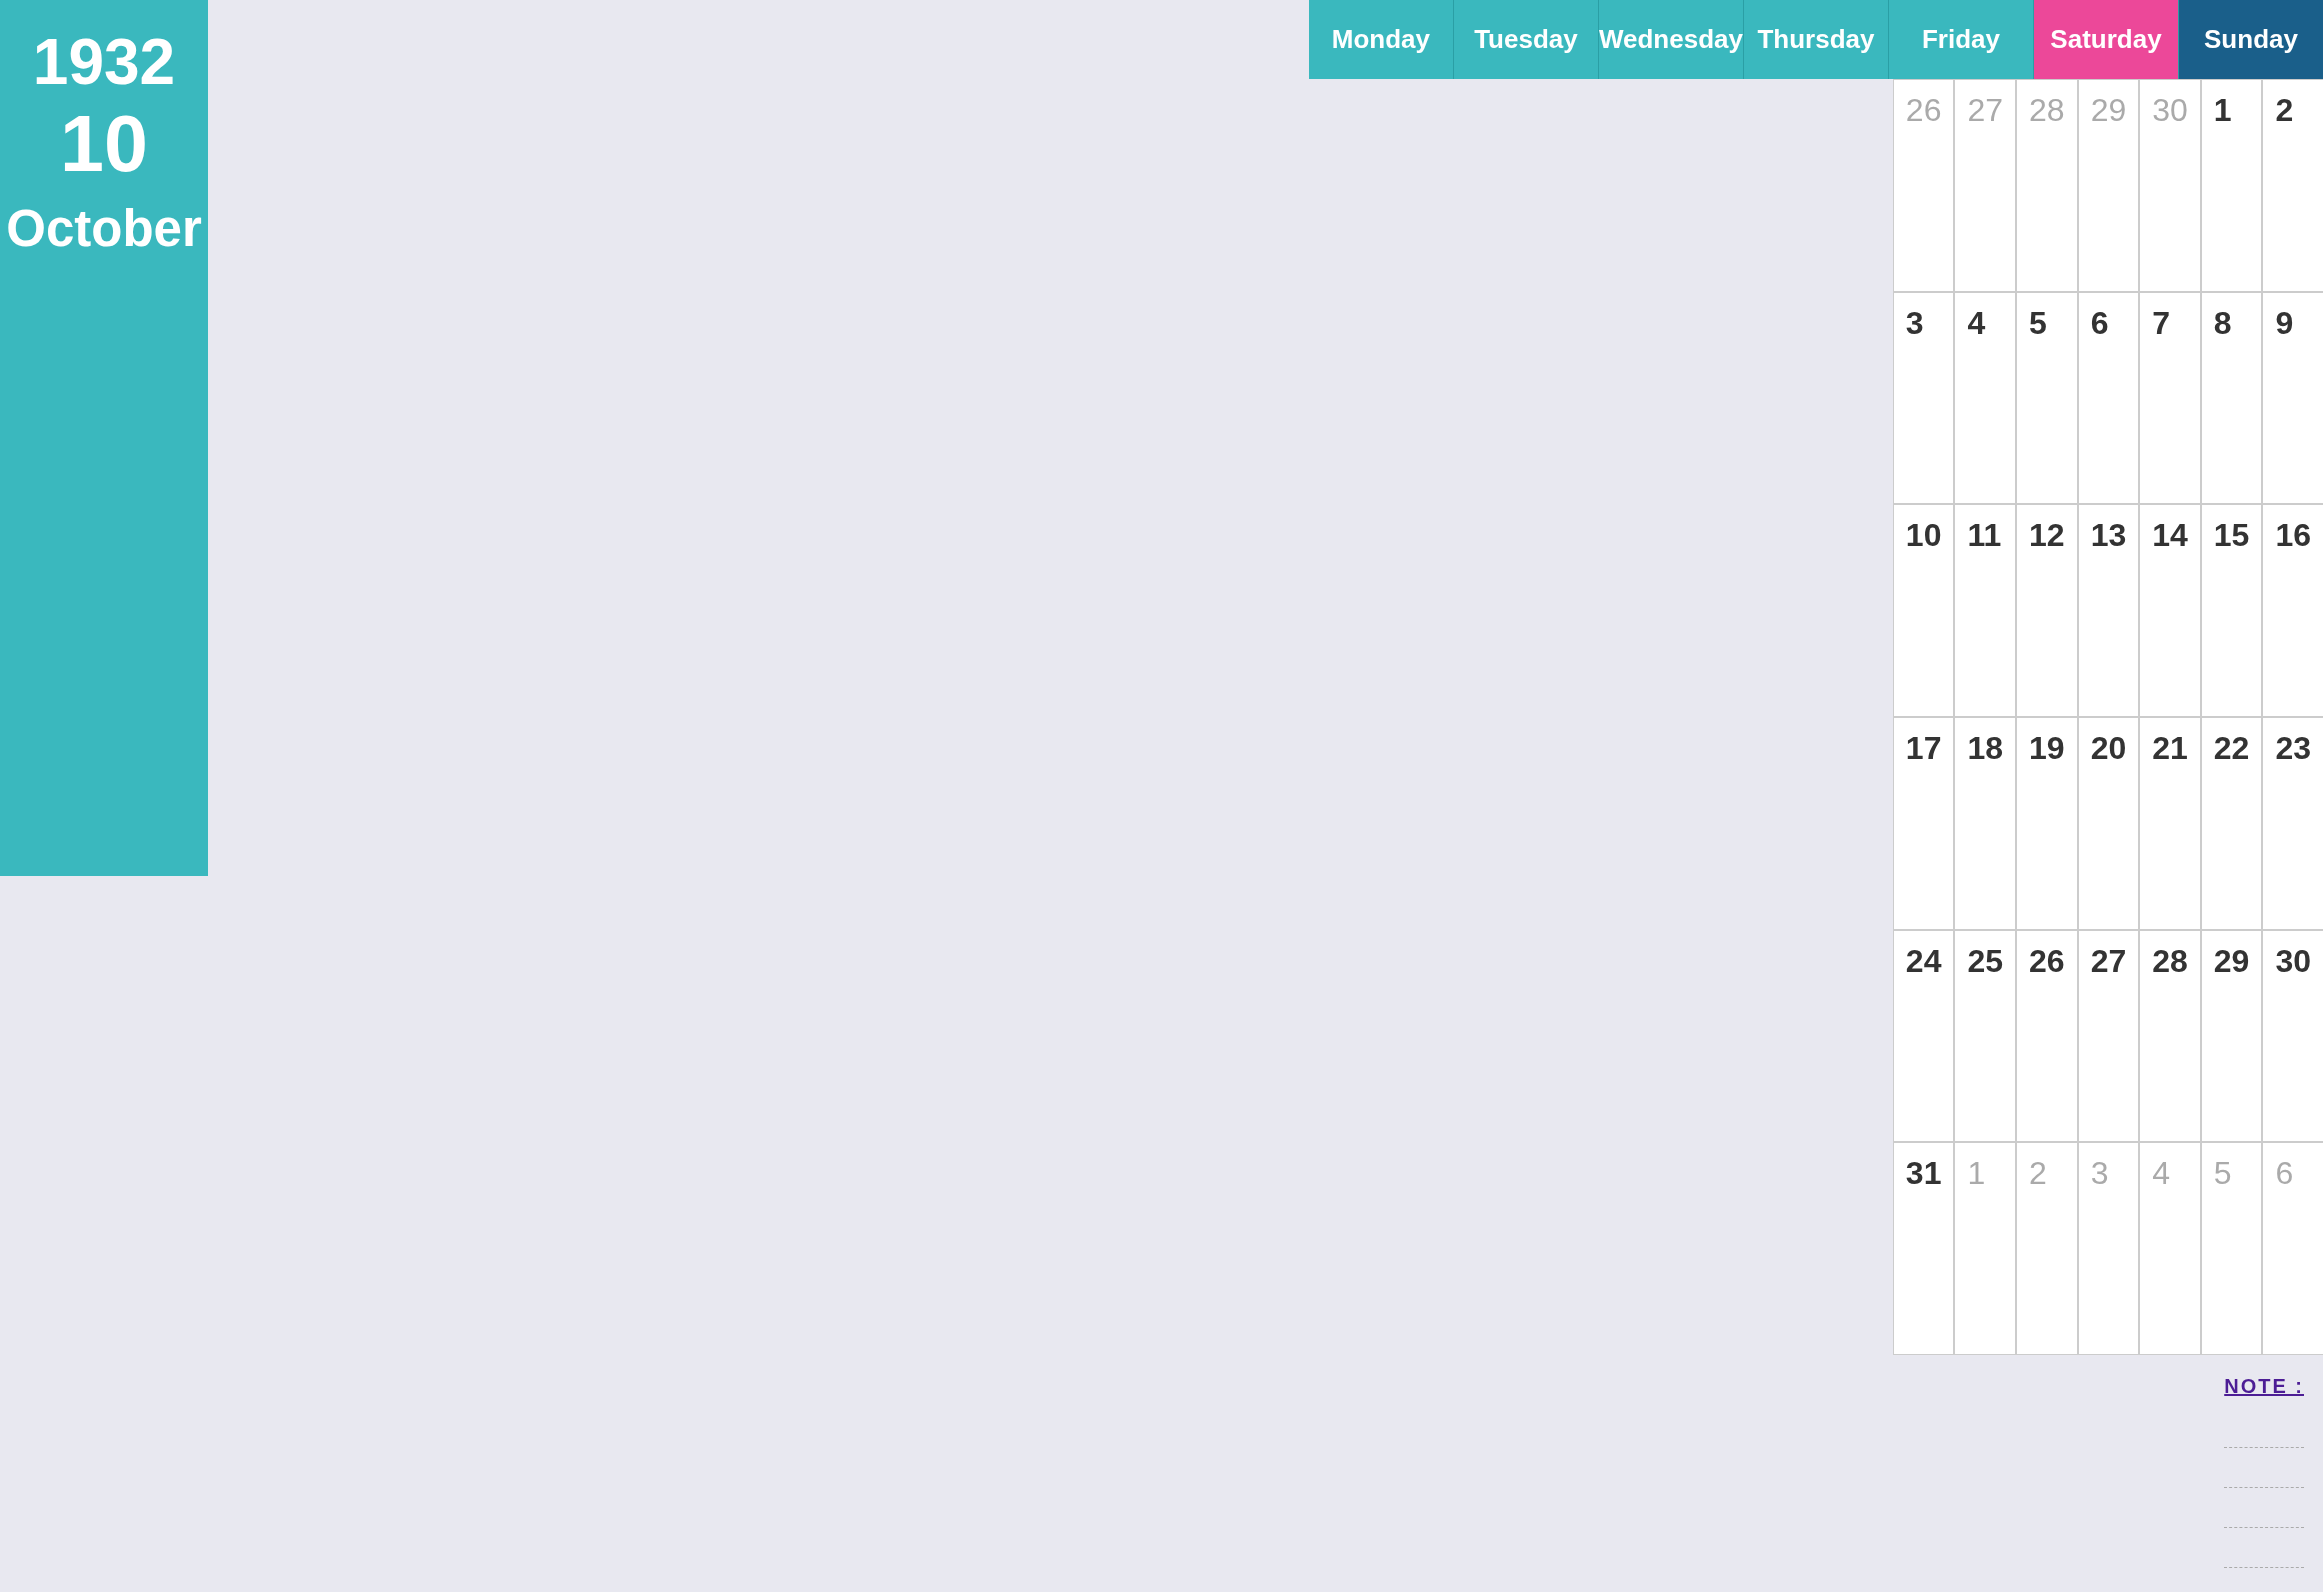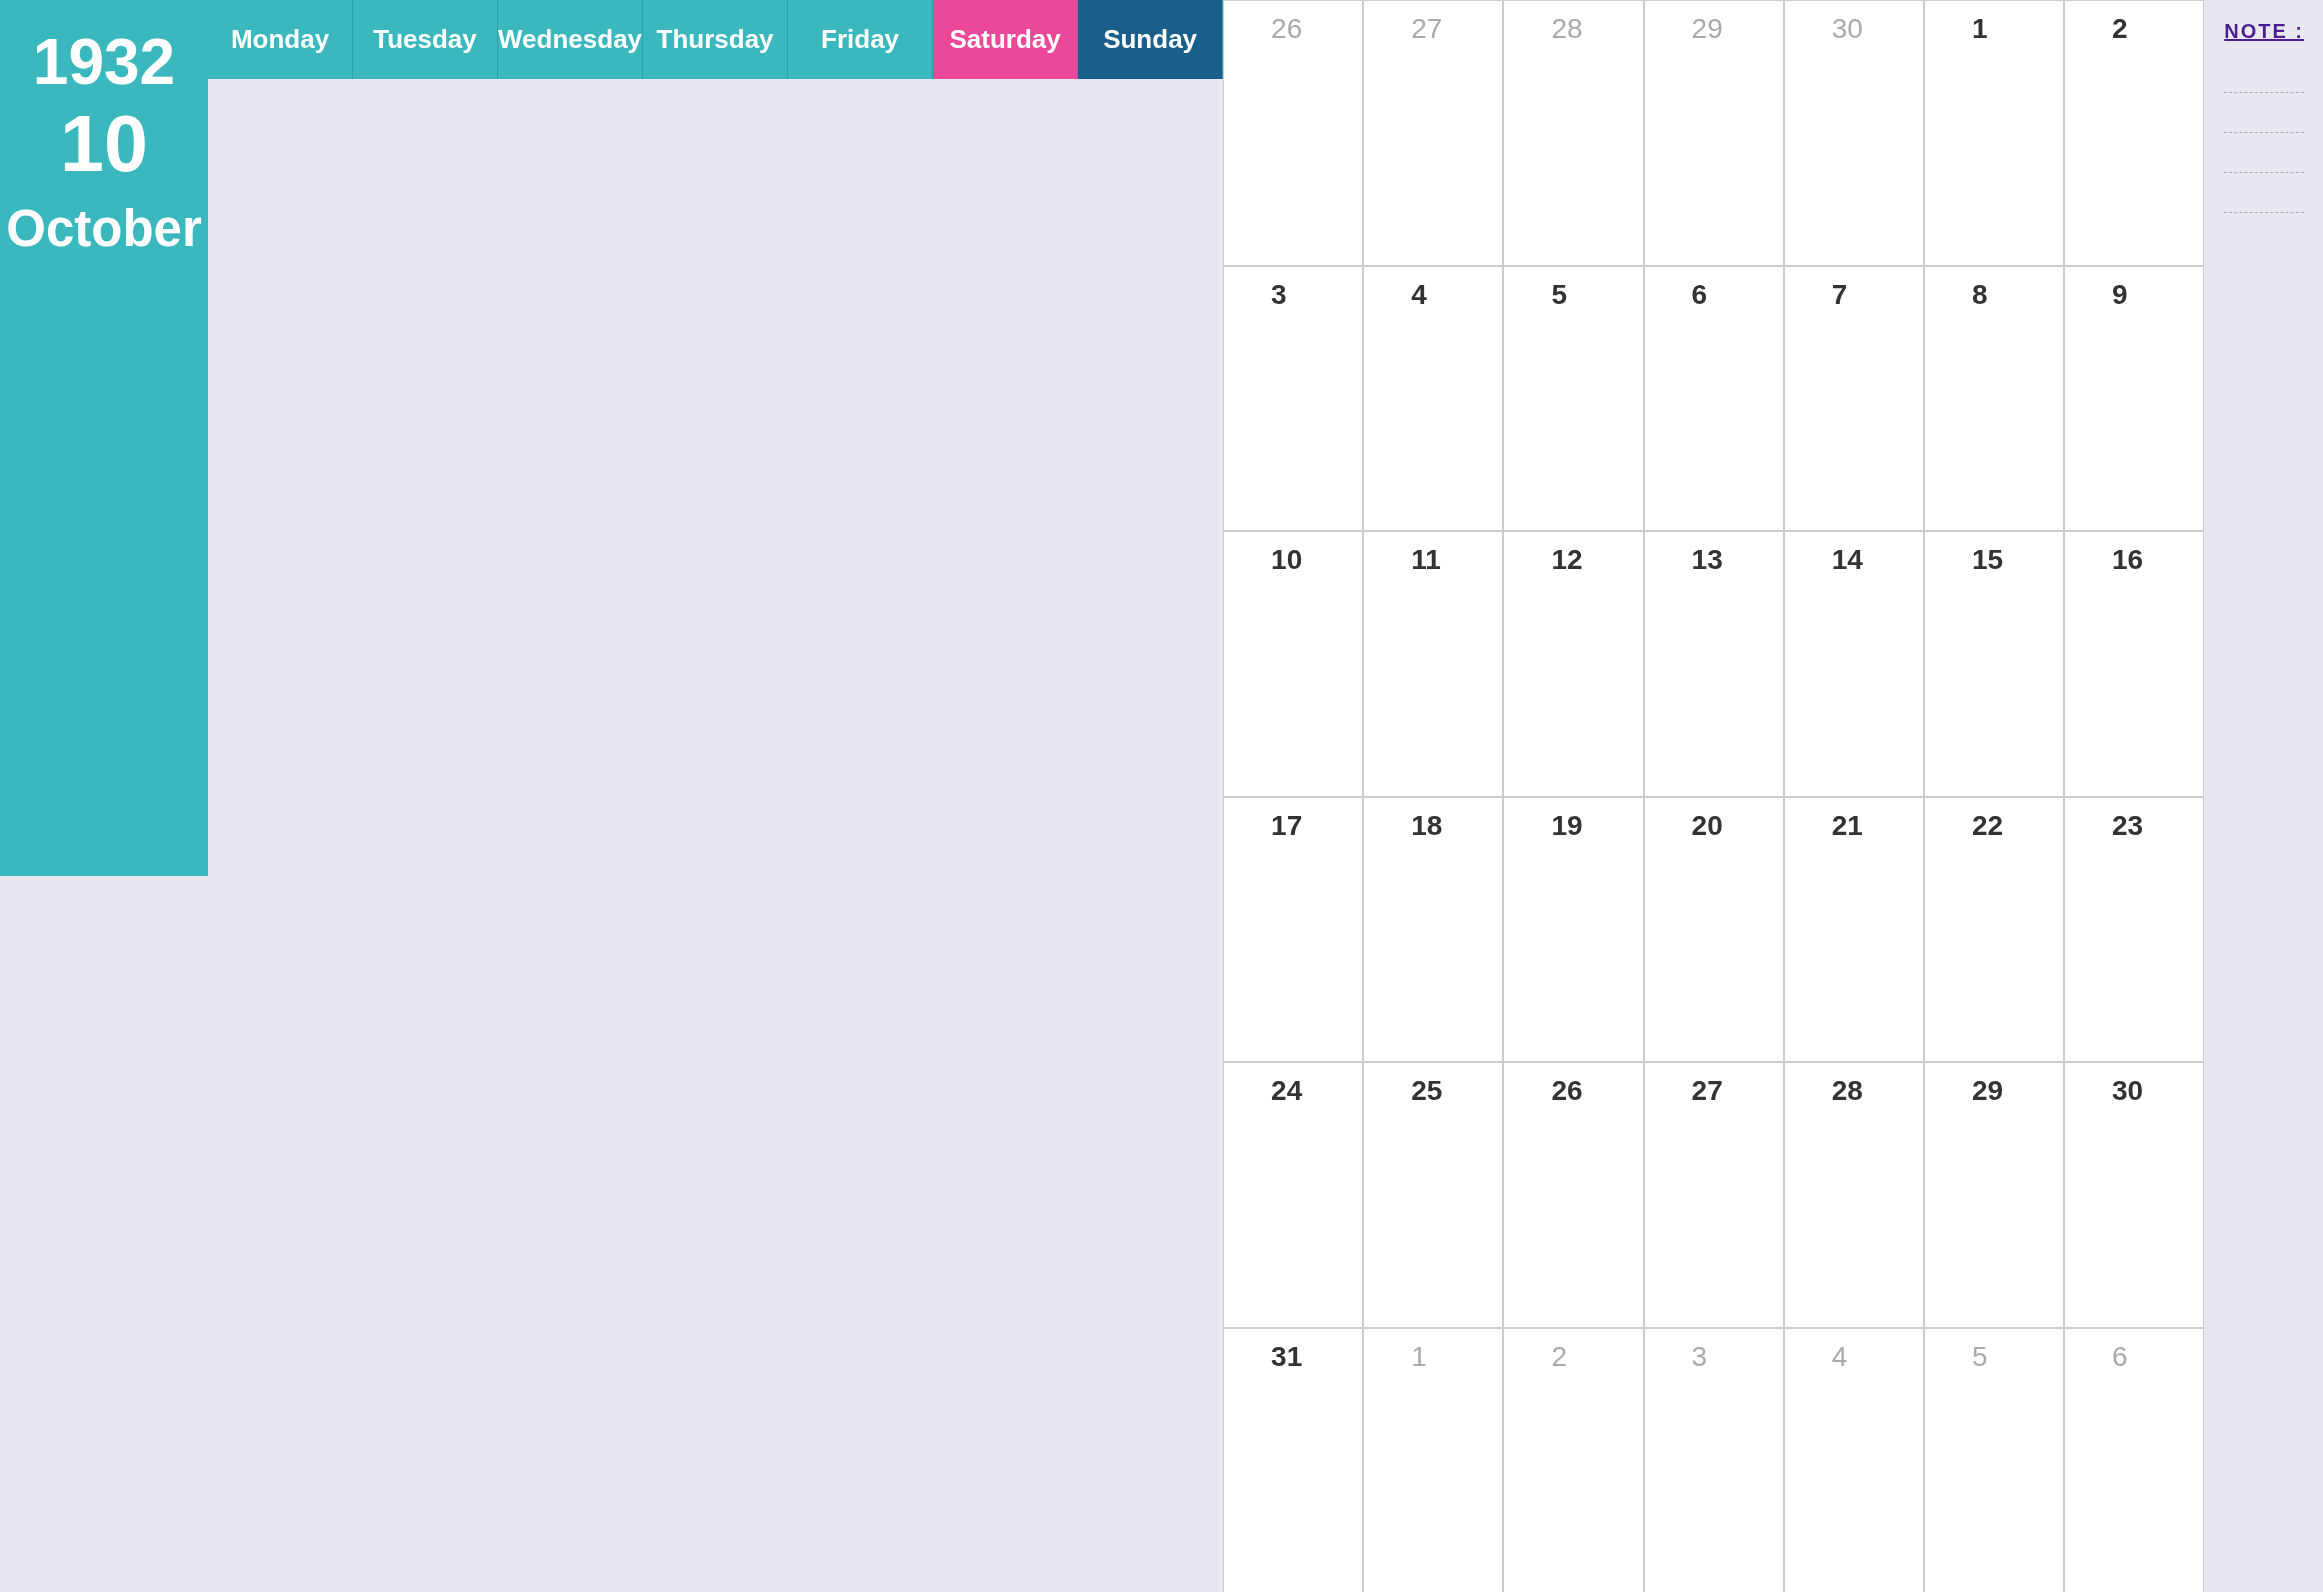--- a/index.html
+++ b/index.html
@@ -52,21 +52,22 @@
     .sidebar-month {
       color: white;
       font-size: 51px;
       font-weight: bold;
       line-height: 1;
     }
 
     .main-content {
       flex: 1;
       display: flex;
-      flex-direction: row;
+      flex-direction: column;
+      align-items: flex-end;
     }
 
     .day-headers {
       display: grid;
       grid-template-columns: repeat(7, 1fr);
       height: 79px;
     }
 
     .day-header {
       background-color: #3ab8be;
@@ -100,24 +101,23 @@
       padding: 12px;
       display: flex;
       flex-direction: column;
     }
 
     .calendar-cell.outside-month {
       background-color: white;
     }
 
     .cell-number {
-      font-size: 28px;
+      font-size: 32px;
       font-weight: bold;
       color: #333333;
-      margin-left: 35px;
     }
 
     .cell-number.outside {
       color: #aaaaaa;
       font-weight: normal;
     }
 
     .notes-section {
       padding: 20px 20px 20px 20px;
       background-color: #e8e8f0;

